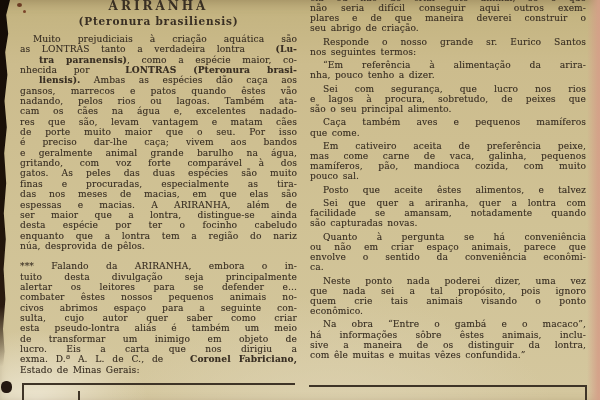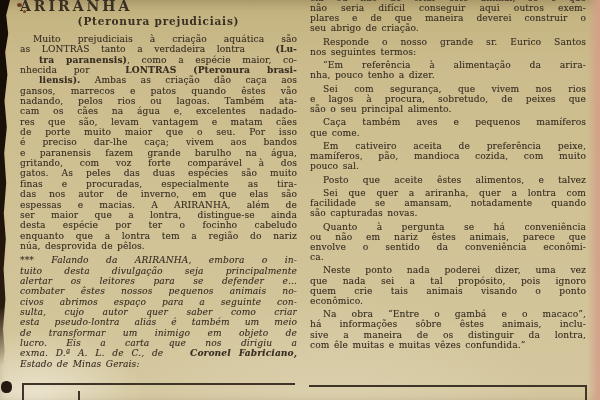--- a/index.html
+++ b/index.html
@@ -20,35 +20,35 @@
     clip-path:polygon(0% 0%,100% 0%,62% 4%,82% 9%,52% 14%,74% 20%,45% 27%,68% 34%,42% 41%,62% 49%,38% 57%,58% 64%,36% 72%,54% 80%,30% 88%,46% 94%,22% 100%,0% 100%);
   }
   .edge-right {
     position:absolute; right:0; top:0; bottom:0; width:13px; z-index:3;
     background:linear-gradient(90deg, rgba(213,160,137,0) 0%, rgba(213,160,137,0.9) 85%);
   }
   .col { position:absolute; top:0; }
   .left-col  { left:20px;  width:277px; }
   .right-col { left:310px; width:276px; top:-7px; }
   .title {
-    font-weight:700; font-size:14px; line-height:13px; letter-spacing:3px;
+    font-weight:700; font-size:12px; line-height:13px; text-align:center; letter-spacing:3px;
   }
   .subtitle {
     font-weight:700; font-size:10.5px; line-height:12px; text-align:center; letter-spacing:0.8px; margin-top:2px;
   }
   .left-body { margin-top:7px; }
   .line {
     font-size:9px; line-height:10.35px; letter-spacing:0.15px; word-spacing:0.5px;
     text-align:justify; text-align-last:justify; white-space:normal; overflow:hidden;
     text-shadow:0.3px 0.3px 0.2px rgba(57,47,35,0.35);
   }
   .right-col .line { line-height:10.15px; }
   .lastline { text-align-last:left; word-spacing:1.5px; }
   .para.indent .line:first-child { text-indent:13px; }
-  .left-body .para + .para { margin-top:4px;font-style:italic; }
+  .left-body .para + .para { margin-top:10px; }
   .right-body .para + .para { margin-top:3.2px; }
   b { font-weight:700;padding-left:19px; }
   .box-left {
     position:absolute; left:22px; top:383px; width:271px; height:20px; z-index:2;
     border-top:2px solid #3e3427; border-left:2px solid #3e3427;
   }
   .box-right {
     position:absolute; left:309px; top:385px; width:276px; height:18px; z-index:2;
     border-top:2px solid #3e3427; border-right:2px solid #3e3427;
   }
@@ -62,40 +62,40 @@
 <body>
 
 <div class="page">
 
   <div class="edge-left"></div>
   <div class="edge-right"></div>
 
   <div class="col left-col">
     <div class="heading">
       <div class="title">ARIRANHA</div>
-      <div class="subtitle">(Pteronura prejudiciais)</div>
+      <div class="subtitle">(Pteronura brasiliensis)</div>
     </div>
     <div class="left-body">
         <div class="para indent">
           <div class="line"><span>Muito prejudiciais à criação aquática são</span></div>
           <div class="line"><span>as LONTRAS tanto a verdadeira lontra </span><b>(Lu-</b></div>
           <div class="line"><b>tra paranensis)</b><span>, como a espécie maior, co-</span></div>
           <div class="line"><span>nhecida por </span><b>LONTRAS (Pteronura brasi-</b></div>
-          <div class="line"><b>liensis).</b><span> Ambas as criação dão caça aos</span></div>
+          <div class="line"><b>liensis).</b><span> Ambas as espécies dão caça aos</span></div>
           <div class="line"><span>gansos, marrecos e patos quando êstes vão</span></div>
           <div class="line"><span>nadando, pelos rios ou lagoas. Também ata-</span></div>
           <div class="line"><span>cam os cães na água e, excelentes nadado-</span></div>
           <div class="line"><span>res que são, levam vantagem e matam cães</span></div>
           <div class="line"><span>de porte muito maior que o seu. Por isso</span></div>
           <div class="line"><span>é preciso dar-lhe caça; vivem aos bandos</span></div>
-          <div class="line"><span>e paranensis fazem grande barulho na água,</span></div>
+          <div class="line"><span>e geralmente animal grande barulho na água,</span></div>
           <div class="line"><span>gritando, com voz forte comparável à dos</span></div>
           <div class="line"><span>gatos. As peles das duas espécies são muito</span></div>
           <div class="line"><span>finas e procuradas, especialmente as tira-</span></div>
-          <div class="line"><span>das nos autor de inverno, em que elas são</span></div>
+          <div class="line"><span>das nos meses de macias, em que elas são</span></div>
           <div class="line"><span>espessas e macias. A ARIRANHA, além de</span></div>
           <div class="line"><span>ser maior que a lontra, distingue-se ainda</span></div>
           <div class="line"><span>desta espécie por ter o focinho cabeludo</span></div>
           <div class="line"><span>enquanto que a lontra tem a região do nariz</span></div>
           <div class="line lastline"><span>núa, desprovida de pêlos.</span></div>
         </div>
         <div class="para">
           <div class="line"><span>*** Falando da ARIRANHA, embora o in-</span></div>
           <div class="line"><span>tuito desta divulgação seja principalmente</span></div>
           <div class="line"><span>alertar os leitores para se defender e...</span></div>
@@ -121,44 +121,45 @@
         </div>
         <div class="para indent">
           <div class="line"><span>Responde o nosso grande sr. Eurico Santos</span></div>
           <div class="line lastline"><span>nos seguintes termos:</span></div>
         </div>
         <div class="para indent">
           <div class="line"><span>“Em referência à alimentação da arira-</span></div>
           <div class="line lastline"><span>nha, pouco tenho a dizer.</span></div>
         </div>
         <div class="para indent">
-          <div class="line"><span>Sei com segurança, que vivem nos rios</span></div>
+          <div class="line"><span>Sei com segurança, que lucro nos rios</span></div>
           <div class="line"><span>e lagos à procura, sobretudo, de peixes que</span></div>
           <div class="line lastline"><span>são o seu principal alimento.</span></div>
         </div>
         <div class="para indent">
           <div class="line"><span>Caça também aves e pequenos mamíferos</span></div>
           <div class="line lastline"><span>que come.</span></div>
         </div>
         <div class="para indent">
           <div class="line"><span>Em cativeiro aceita de preferência peixe,</span></div>
+          <div class="line"><span>mas come carne de vaca, galinha, pequenos</span></div>
           <div class="line"><span>mamíferos, pão, mandioca cozida, com muito</span></div>
           <div class="line lastline"><span>pouco sal.</span></div>
         </div>
         <div class="para indent">
           <div class="line"><span>Posto que aceite êstes alimentos, e talvez</span></div>
         </div>
         <div class="para indent">
           <div class="line"><span>Sei que quer a ariranha, quer a lontra com</span></div>
           <div class="line"><span>facilidade se amansam, notadamente quando</span></div>
           <div class="line lastline"><span>são capturadas novas.</span></div>
         </div>
         <div class="para indent">
           <div class="line"><span>Quanto à pergunta se há conveniência</span></div>
-          <div class="line"><span>ou não em nariz êstes animais, parece que</span></div>
+          <div class="line"><span>ou não em criar espaço animais, parece que</span></div>
           <div class="line"><span>envolve o sentido da conveniência econômi-</span></div>
           <div class="line lastline"><span>ca.</span></div>
         </div>
         <div class="para indent">
           <div class="line"><span>Neste ponto nada poderei dizer, uma vez</span></div>
           <div class="line"><span>que nada sei a tal propósito, pois ignoro</span></div>
           <div class="line"><span>quem crie tais animais visando o ponto</span></div>
           <div class="line lastline"><span>econômico.</span></div>
         </div>
         <div class="para indent">

